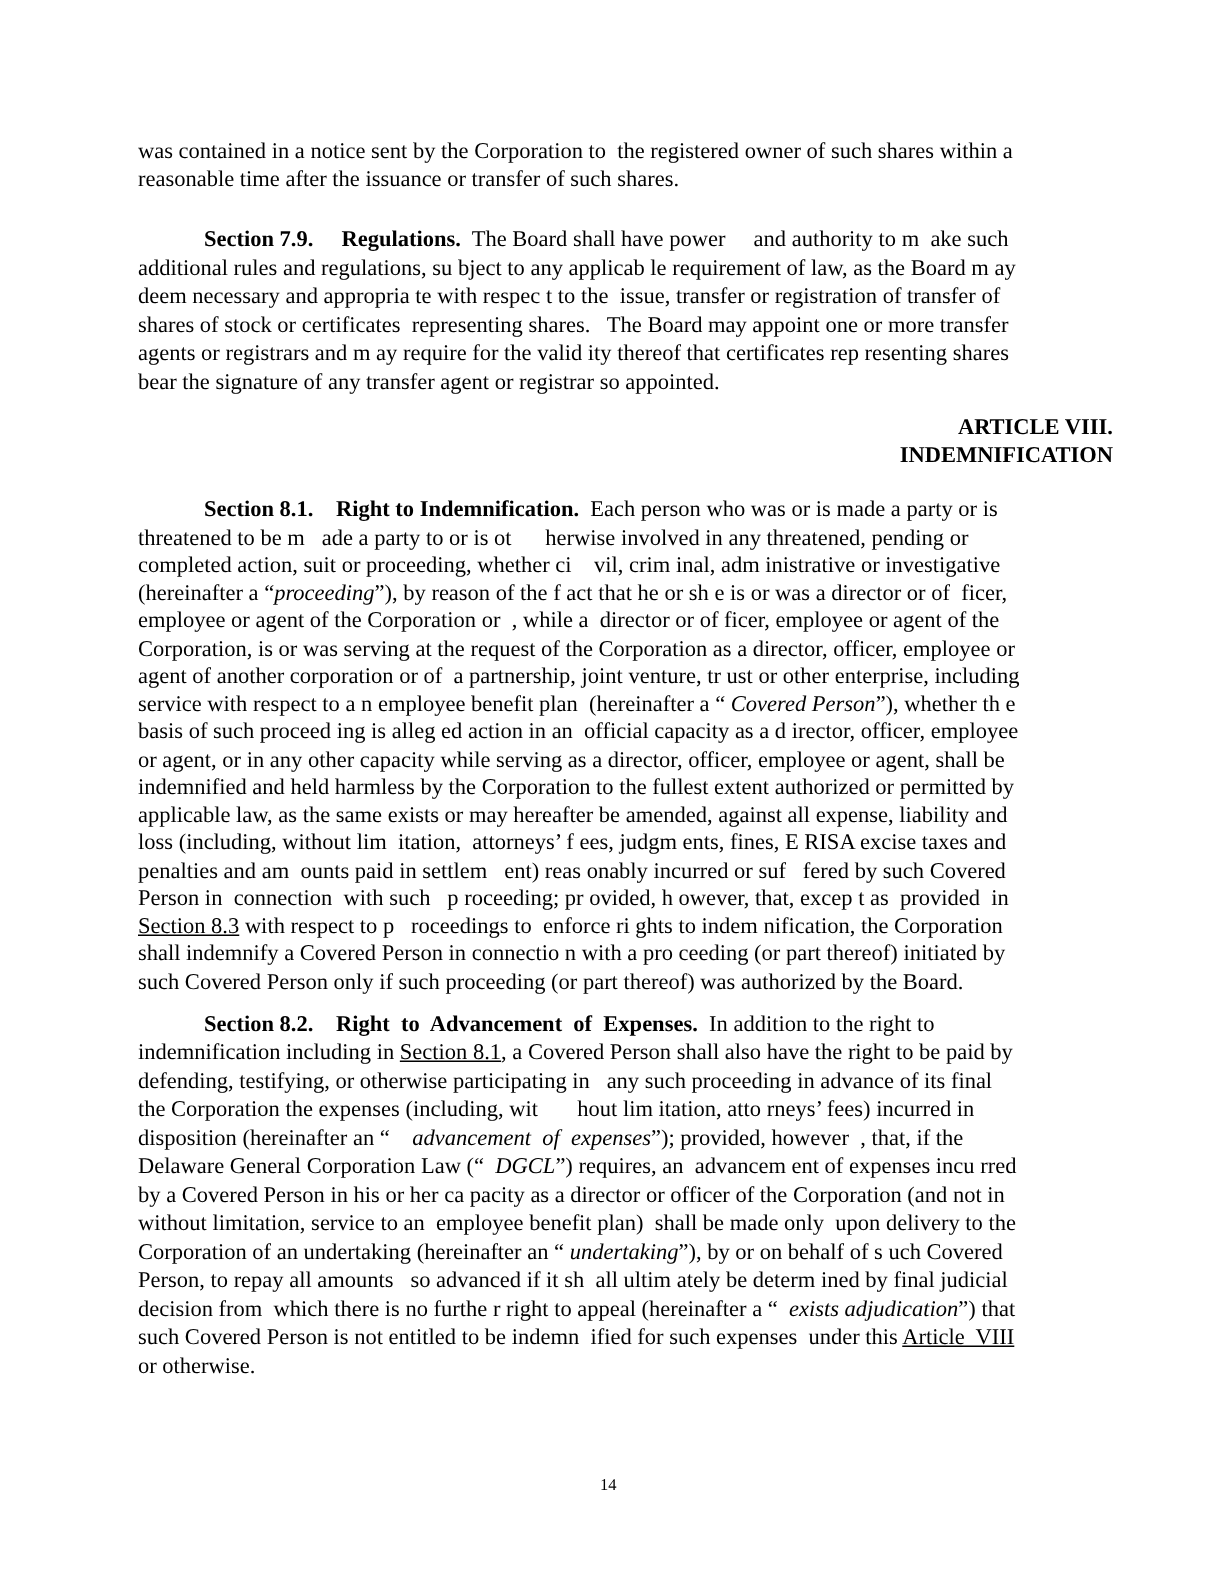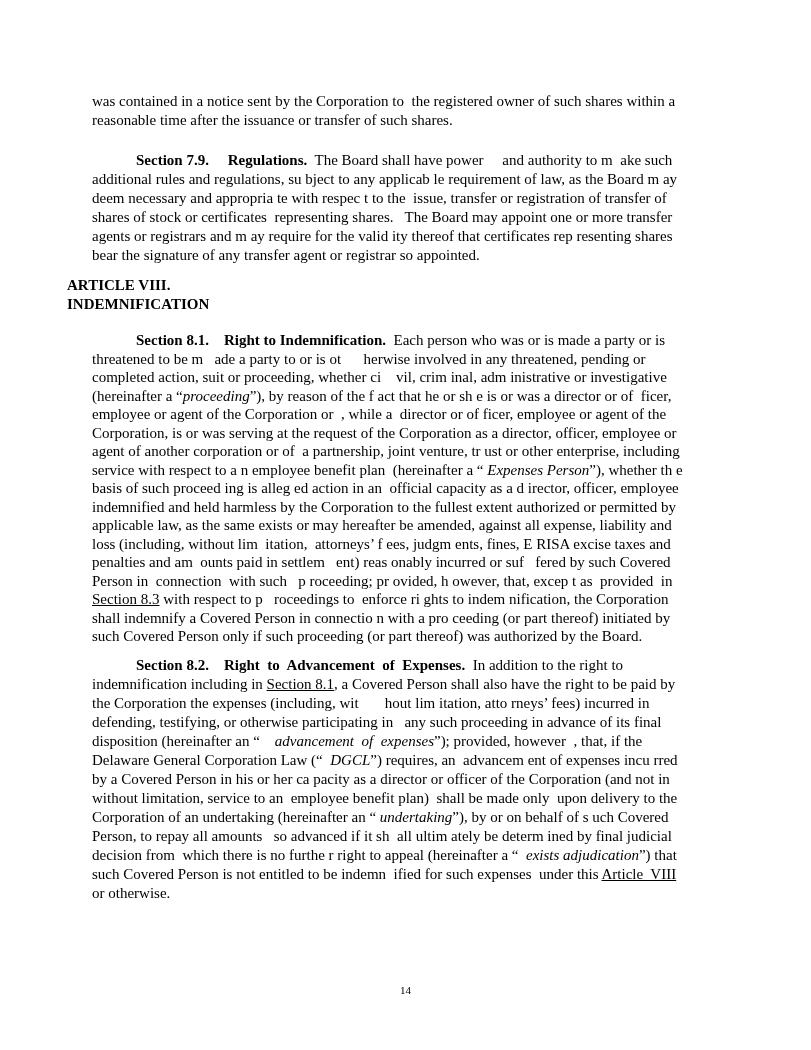--- a/index.html
+++ b/index.html
@@ -20,21 +20,21 @@
   .line {
     white-space: pre;
     font-size: 15px;
     line-height: 19px;
   }
   .indent { padding-left: 44px; }
   .p2    { margin-top: 21px; }
   .heading {
     margin-top: 11px;
     margin-left: -25px;
-    text-align: left;
+    text-align: right;
   }
   .heading .line { font-weight: bold; }
   .sec81 { margin-top: 17px; }
   .sec81 .line { line-height: 18.5px; }
   .sec82 { margin-top: 10px; }
   .run-bold { font-weight: bold; }
   .run-italic { font-style: italic; }
   .run-underline { text-decoration: underline; }
   .page-footer {
     position: absolute;
@@ -65,36 +65,37 @@
       <div class="line"><span class="run-bold">INDEMNIFICATION</span></div>
     </div>
     <div class="block sec81">
       <div class="line indent"><span class="run-bold">Section 8.1.</span><span>    </span><span class="run-bold">Right to Indemnification.</span><span>  Each person who was or is made a party or is</span></div>
       <div class="line"><span>threatened to be m   ade a party to or is ot      herwise involved in any threatened, pending or</span></div>
       <div class="line"><span>completed action, suit or proceeding, whether ci    vil, crim inal, adm inistrative or investigative</span></div>
       <div class="line"><span>(hereinafter a “</span><span class="run-italic">proceeding</span><span>”), by reason of the f act that he or sh e is or was a director or of  ficer,</span></div>
       <div class="line"><span>employee or agent of the Corporation or  , while a  director or of ficer, employee or agent of the</span></div>
       <div class="line"><span>Corporation, is or was serving at the request of the Corporation as a director, officer, employee or</span></div>
       <div class="line"><span>agent of another corporation or of  a partnership, joint venture, tr ust or other enterprise, including</span></div>
-      <div class="line"><span>service with respect to a n employee benefit plan  (hereinafter a “ </span><span class="run-italic">Expenses Person</span><span>”), whether th e</span></div>
+      <div class="line"><span>service with respect to a n employee benefit plan  (hereinafter a “ </span><span class="run-italic">Covered Person</span><span>”), whether th e</span></div>
       <div class="line"><span>basis of such proceed ing is alleg ed action in an  official capacity as a d irector, officer, employee</span></div>
+      <div class="line"><span>or agent, or in any other capacity while serving as a director, officer, employee or agent, shall be</span></div>
       <div class="line"><span>indemnified and held harmless by the Corporation to the fullest extent authorized or permitted by</span></div>
       <div class="line"><span>applicable law, as the same exists or may hereafter be amended, against all expense, liability and</span></div>
       <div class="line"><span>loss (including, without lim  itation,  attorneys’ f ees, judgm ents, fines, E RISA excise taxes and</span></div>
       <div class="line"><span>penalties and am  ounts paid in settlem   ent) reas onably incurred or suf   fered by such Covered</span></div>
       <div class="line"><span>Person in  connection  with such   p roceeding; pr ovided, h owever, that, excep t as  provided  in</span></div>
       <div class="line"><span class="run-underline">Section 8.3</span><span> with respect to p   roceedings to  enforce ri ghts to indem nification, the Corporation</span></div>
       <div class="line"><span>shall indemnify a Covered Person in connectio n with a pro ceeding (or part thereof) initiated by</span></div>
       <div class="line"><span>such Covered Person only if such proceeding (or part thereof) was authorized by the Board.</span></div>
     </div>
     <div class="block sec82">
       <div class="line indent"><span class="run-bold">Section 8.2.</span><span>    </span><span class="run-bold">Right  to  Advancement  of  Expenses.</span><span>  In addition to the right to</span></div>
       <div class="line"><span>indemnification including in </span><span class="run-underline">Section 8.1</span><span>, a Covered Person shall also have the right to be paid by</span></div>
+      <div class="line"><span>defending, testifying, or otherwise participating in   any such proceeding in advance of its final</span></div>
       <div class="line"><span>the Corporation the expenses (including, wit       hout lim itation, atto rneys’ fees) incurred in</span></div>
-      <div class="line"><span>defending, testifying, or otherwise participating in   any such proceeding in advance of its final</span></div>
       <div class="line"><span>disposition (hereinafter an “    </span><span class="run-italic">advancement  of  expenses</span><span>”); provided, however  , that, if the</span></div>
       <div class="line"><span>Delaware General Corporation Law (“  </span><span class="run-italic">DGCL</span><span>”) requires, an  advancem ent of expenses incu rred</span></div>
       <div class="line"><span>by a Covered Person in his or her ca pacity as a director or officer of the Corporation (and not in</span></div>
       <div class="line"><span>without limitation, service to an  employee benefit plan)  shall be made only  upon delivery to the</span></div>
       <div class="line"><span>Corporation of an undertaking (hereinafter an “ </span><span class="run-italic">undertaking</span><span>”), by or on behalf of s uch Covered</span></div>
       <div class="line"><span>Person, to repay all amounts   so advanced if it sh  all ultim ately be determ ined by final judicial</span></div>
       <div class="line"><span>decision from  which there is no furthe r right to appeal (hereinafter a “  </span><span class="run-italic">exists adjudication</span><span>”) that</span></div>
       <div class="line"><span>such Covered Person is not entitled to be indemn  ified for such expenses  under this </span><span class="run-underline">Article  VIII</span></div>
       <div class="line"><span>or otherwise.</span></div>
     </div>

